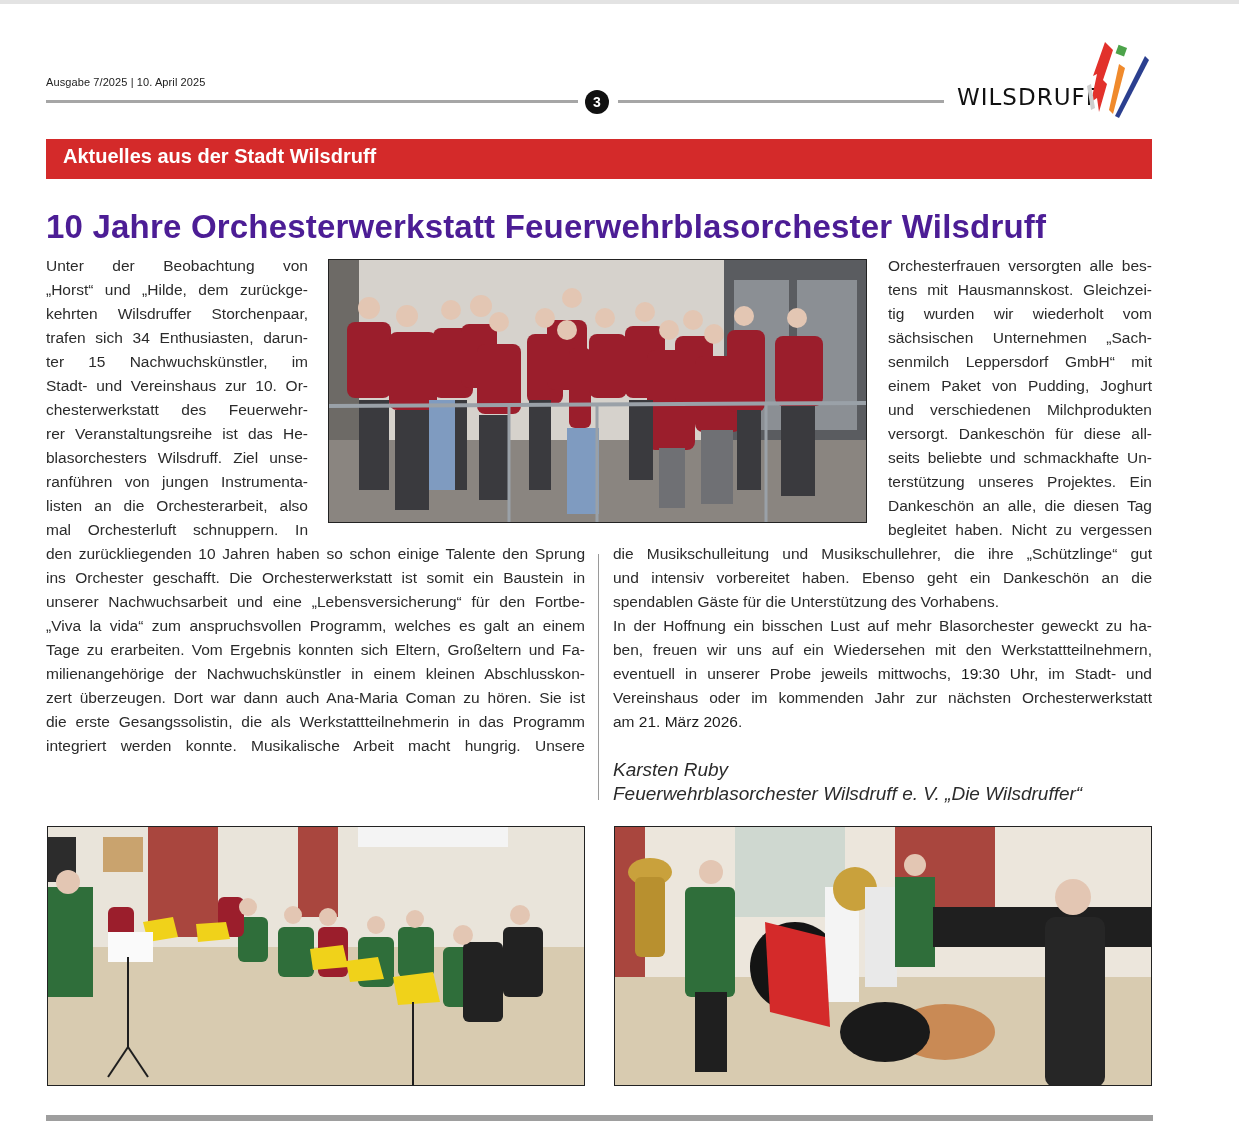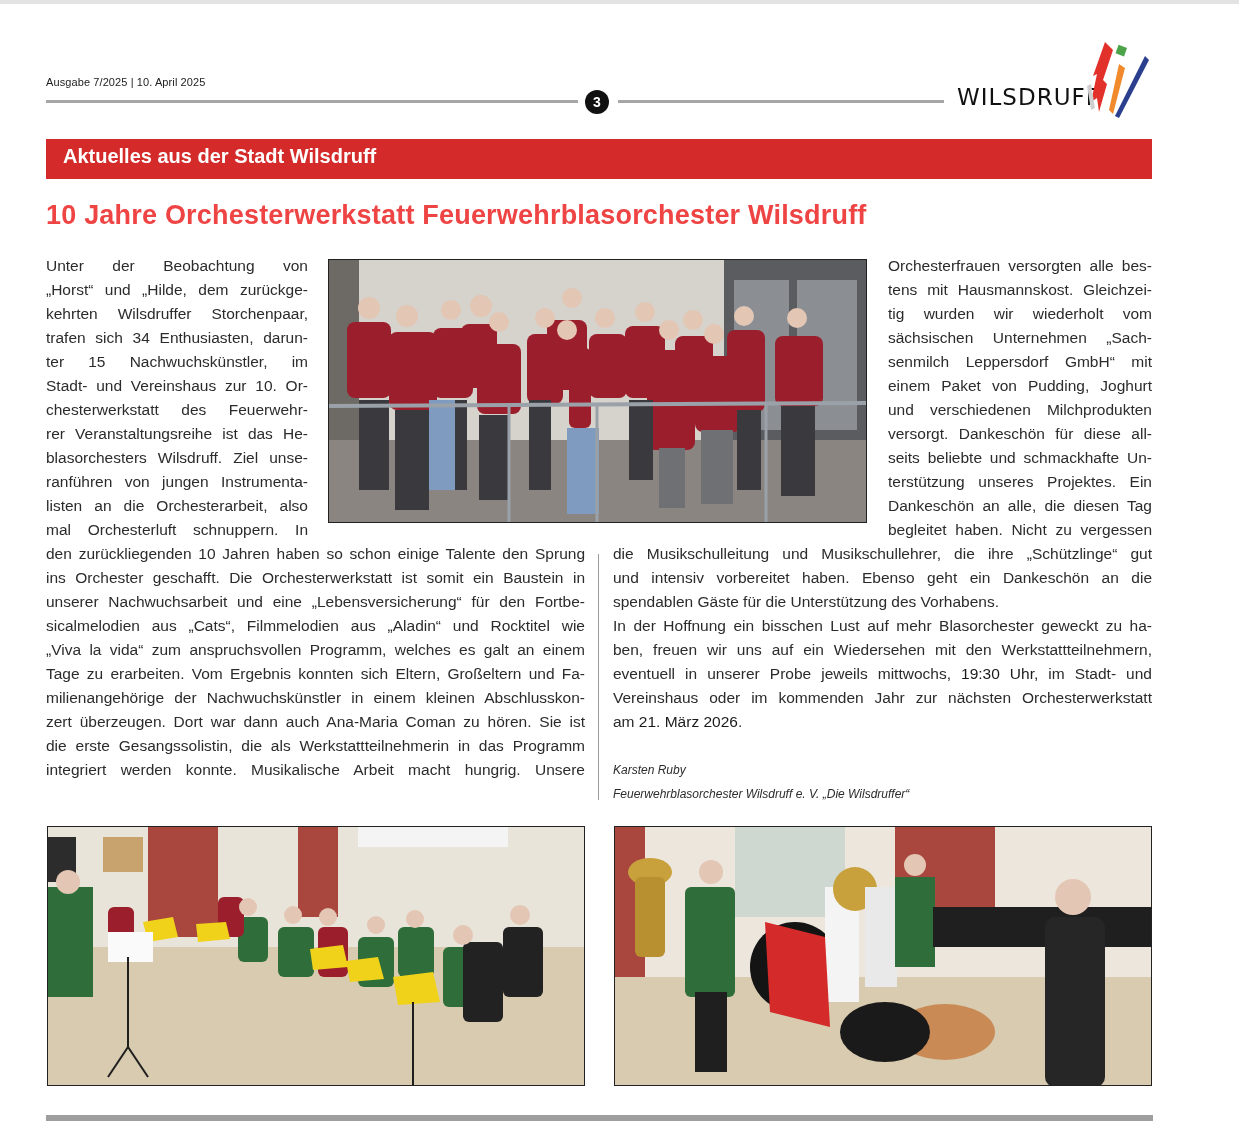--- a/index.html
+++ b/index.html
@@ -14,32 +14,32 @@
   .page-num { position: absolute; left: 585px; top: 90px; width: 24px; height: 24px; border-radius: 50%;
               background: #111; color: #fff; font-weight: bold; font-size: 14px; line-height: 24px; text-align: center; }
 
   .logo { position: absolute; left: 955px; top: 40px; width: 200px; height: 80px; }
   .logo-text { position: absolute; left: 2px; top: 44px; font-size: 23px; letter-spacing: 1px; color: #111; font-family: "DejaVu Sans", sans-serif; }
   .logo svg { position: absolute; left: 128px; top: 0; }
 
   .section-bar { position: absolute; left: 46px; top: 139px; width: 1106px; height: 40px; background: #d42a2a; padding-left: 17px; }
   .section-bar span { position: absolute; left: 17px; top: 6px; color: #fff; font-weight: bold; font-size: 20px; }
 
-  .headline { position: absolute; left: 46px; top: 200px; font-size: 27px; font-weight: bold; color: #ef4444; letter-spacing: 0.2px; }
+  .headline { position: absolute; left: 46px; top: 208px; font-size: 33px; font-weight: bold; color: #4c1d95; letter-spacing: 0.2px; }
 
   .body-text { font-size: 15.5px; line-height: 24px; color: #2b2b2b; text-align: justify; }
   .col-left-narrow { position: absolute; left: 46px; top: 254px; width: 262px; }
   .col-left-wide { position: absolute; left: 46px; top: 542px; width: 539px; }
   .col-right-narrow { position: absolute; left: 888px; top: 254px; width: 264px; }
   .col-right-wide { position: absolute; left: 613px; top: 542px; width: 539px; }
   .body-text p { text-align: justify; text-align-last: justify; }
   .body-text p.last { text-align-last: left; }
   .col-divider { position: absolute; left: 598px; top: 554px; width: 1px; height: 246px; background: #9a9a9a; }
 
-  .signature { position: absolute; left: 613px; top: 758px; font-style: italic; font-size: 12px; line-height: 24px; color: #2b2b2b; }
+  .signature { position: absolute; left: 613px; top: 758px; font-style: italic; font-size: 19px; line-height: 24px; color: #2b2b2b; }
 
   .photo { position: absolute; border: 1px solid #222; overflow: hidden; }
   .photo-group { left: 328px; top: 259px; width: 539px; height: 264px; }
   .photo-orch { left: 47px; top: 826px; width: 538px; height: 260px; }
   .photo-perc { left: 614px; top: 826px; width: 538px; height: 260px; }
 
   .bottom-rule { position: absolute; left: 46px; top: 1115px; width: 1107px; height: 6px; background: #9e9e9e; }
 
   b { font-weight: normal; color: #1a1a1a; }
 </style>
@@ -168,21 +168,20 @@
   <p>seits beliebte und schmackhafte Un-</p>
   <p>terstützung unseres Projektes. Ein</p>
   <p>Dankeschön an alle, die diesen Tag</p>
   <p>begleitet haben. Nicht zu vergessen</p>
 </div>
 
 <div class="body-text col-left-wide">
   <p>den zurückliegenden 10 Jahren haben so schon einige Talente den Sprung</p>
   <p>ins Orchester geschafft. Die Orchesterwerkstatt ist somit ein Baustein in</p>
   <p>unserer Nachwuchsarbeit und eine „Lebensversicherung“ für den Fortbe-</p>
-  <p>sicalmelodien aus „Cats“, Filmmelodien aus „Aladin“ und Rocktitel wie</p>
   <p>„Viva la vida“ zum anspruchsvollen Programm, welches es galt an einem</p>
   <p>Tage zu erarbeiten. Vom Ergebnis konnten sich Eltern, Großeltern und Fa-</p>
   <p>milienangehörige der Nachwuchskünstler in einem kleinen Abschlusskon-</p>
   <p>zert überzeugen. Dort war dann auch Ana-Maria Coman zu hören. Sie ist</p>
   <p>die erste Gesangssolistin, die als Werkstattteilnehmerin in das Programm</p>
   <p>integriert werden konnte. Musikalische Arbeit macht hungrig. Unsere</p>
 </div>
 
 <div class="col-divider"></div>
 

